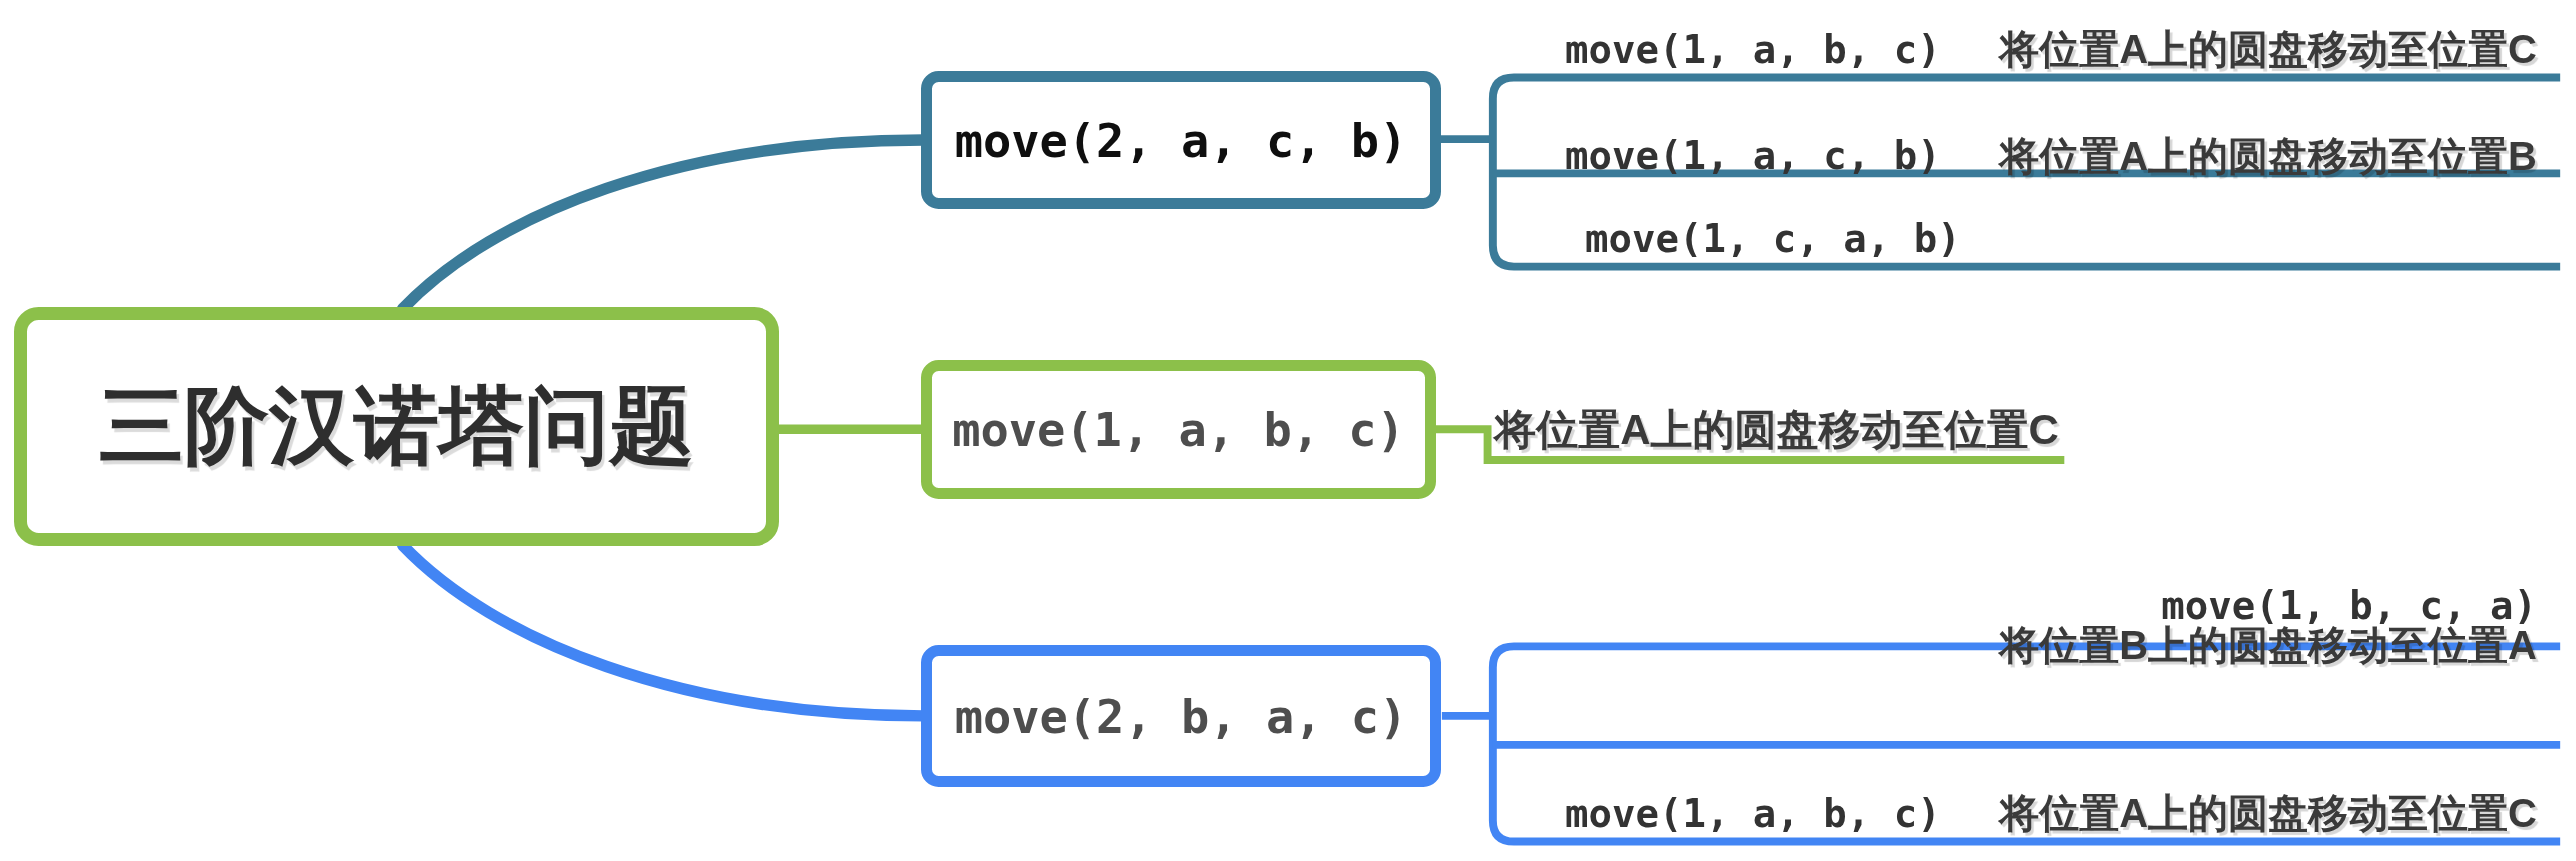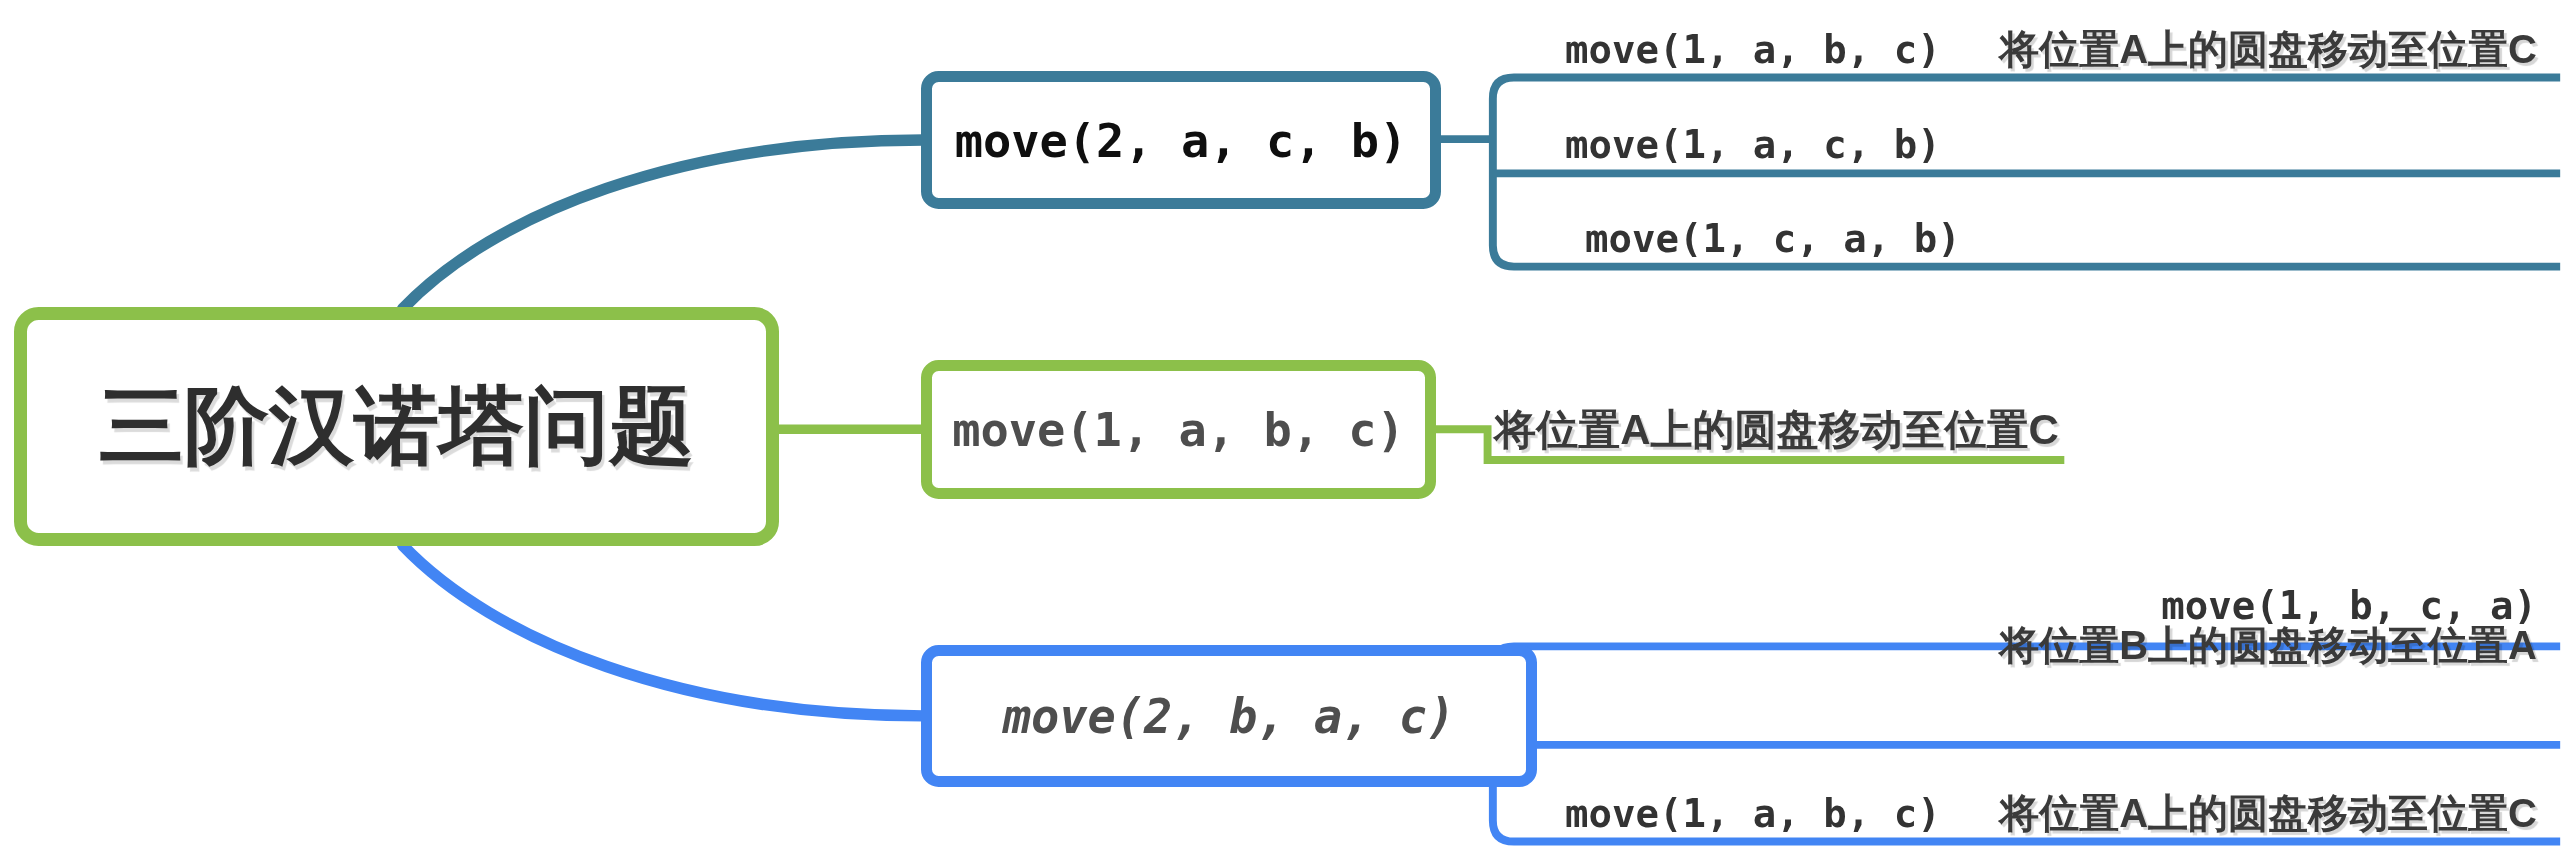--- a/index.html
+++ b/index.html
@@ -20,21 +20,21 @@
     left:14px;top:307px;width:765px;height:239px;
     border:13px solid #8cc04a;border-radius:24.6px;
   }
   .node-root .txt{
     font-size:85px;font-weight:bold;color:#2e2e2e;letter-spacing:0px;
     text-shadow:2.6px 3.5px 0.9px rgba(0,0,0,0.14);white-space:nowrap;
   }
   .node-branch{border-width:11.4px;border-style:solid;border-radius:17.6px;}
   .node-top{left:921px;top:71px;width:520px;height:138px;border-color:#3b7b99;}
   .node-mid{left:921px;top:360px;width:515px;height:139px;border-color:#8cc04a;}
-  .node-bot{left:921px;top:645px;width:616px;height:142px;border-color:#4285f4;font-style:italic;}
+  .node-bot{left:921px;top:645px;width:520px;height:142px;border-color:#4285f4;}
   .code{
     font-family:"DejaVu Sans Mono","Liberation Mono",monospace;
     font-weight:bold;white-space:nowrap;
   }
   .node-branch .code{font-size:47px;}
   .node-top .code{color:#0f0f0f;}
   .node-mid .code,.node-bot .code{color:#4e4e4e;}
 
   .leaf-row{
     position:absolute;left:1565px;width:995px;height:51px;
@@ -46,21 +46,21 @@
     font-size:40px;font-weight:bold;color:#3a3a3a;white-space:nowrap;
     text-shadow:2.6px 2.6px 0.9px rgba(0,0,0,0.16);
   }
   .note-mid{
     position:absolute;left:1488px;width:577px;top:400px;height:51px;
     display:flex;align-items:flex-end;justify-content:center;line-height:1;
     font-size:42px;font-weight:bold;color:#3a3a3a;white-space:nowrap;
     text-shadow:2.6px 2.6px 0.9px rgba(0,0,0,0.16);
   }
   
-  .r-t1{top:17.6px;} .r-t2{top:113px;} .r-t3{top:207px;margin-left:20px;}
+  .r-t1{top:17.6px;} .r-t2{top:130px;align-items:center;} .r-t3{top:207px;margin-left:20px;}
   .r-b1{top:586px;flex-direction:column;} .r-b2{top:685px;} .r-b3{top:782px;}
 </style>
 </head>
 <body>
 
 <div class="canvas">
 
   <svg class="links" width="2576" height="862" viewBox="0 0 2930 980">
 
     <path d="M458,351 C562,242 775,159 1050,159" fill="none" stroke="#3b7b99" stroke-width="13" stroke-linecap="round"></path>
@@ -91,20 +91,21 @@
   <div class="node node-branch node-bot">
     <span class="code">move(2, b, a, c)</span>
   </div>
 
   <div class="leaf-row r-t1">
     <span class="code">move(1, a, b, c)</span>
     <span class="note">将位置A上的圆盘移动至位置C</span>
   </div>
   <div class="leaf-row r-t2">
     <span class="code">move(1, a, c, b)</span>
+    <span class="note">将位置A上的圆盘移动至位置B</span>
   </div>
   <div class="leaf-row r-t3">
     <span class="code">move(1, c, a, b)</span>
   </div>
 
   <div class="note-mid">将位置A上的圆盘移动至位置C</div>
 
   <div class="leaf-row r-b1">
     <span class="code">move(1, b, c, a)</span>
     <span class="note">将位置B上的圆盘移动至位置A</span>

